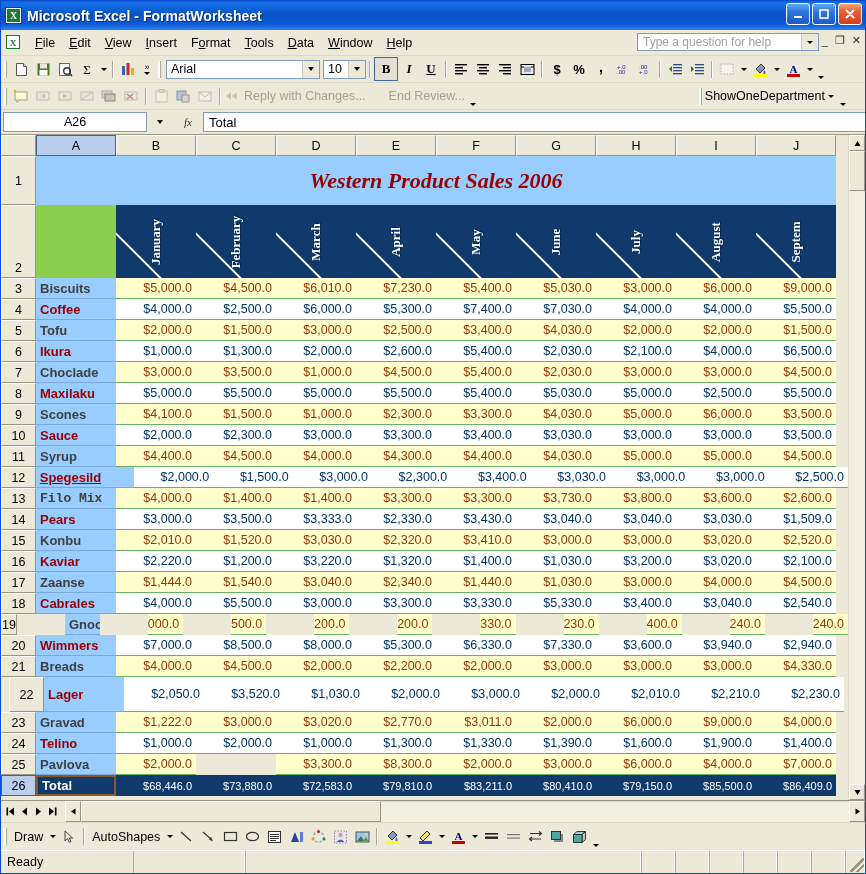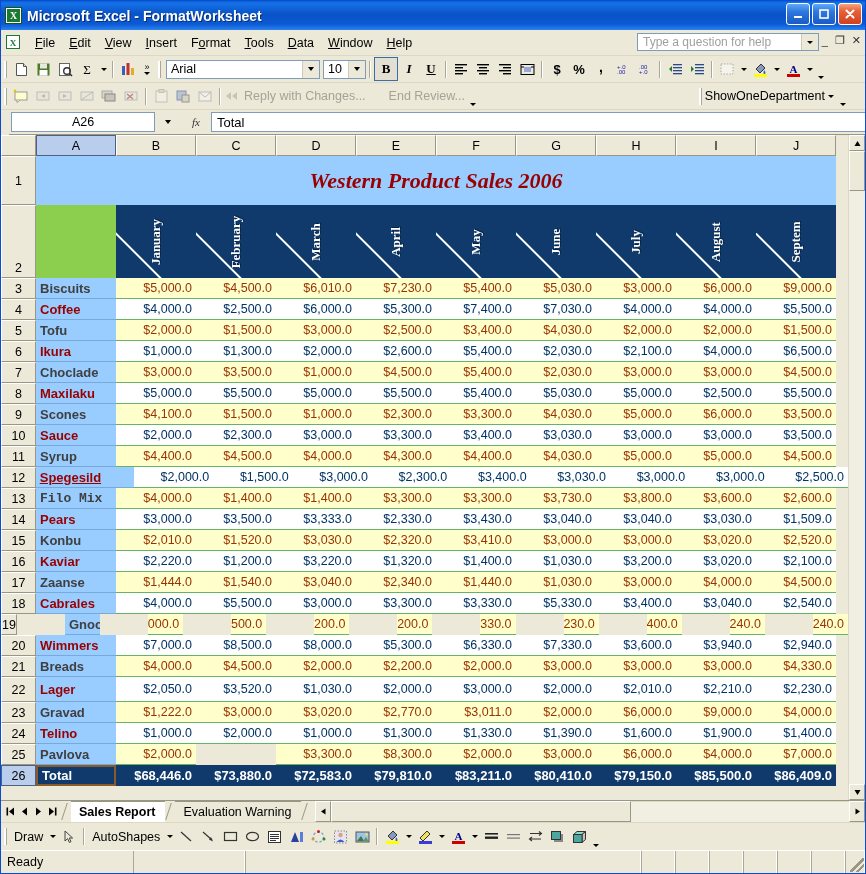--- a/index.html
+++ b/index.html
@@ -107,21 +107,20 @@
   }
   .greytxt{font-size:12.5px;color:#a8a296;white-space:nowrap;}
   .showdept{
     position:absolute;right:16px;display:flex;align-items:center;font-size:12.5px;color:#000;
   }
 
   
   .fbar{
     height:24px;flex:0 0 24px;background:#ece9d8;display:flex;align-items:center;
     border-bottom:1px solid #9a9684;
-    margin-left:8px;
   }
   .namebox{
     width:144px;height:20px;margin-left:2px;background:#fff;border:1px solid #7f9db9;box-sizing:border-box;
     display:flex;align-items:center;justify-content:center;font-size:12.5px;
   }
   .nbarrow{width:26px;display:flex;align-items:center;justify-content:center;}
   .fx{width:30px;display:flex;align-items:center;justify-content:center;
      font-size:13px;font-style:italic;font-family:"Liberation Serif",serif;color:#333;}
   .finput{
     flex:1;height:20px;background:#fff;border:1px solid #7f9db9;border-right:none;box-sizing:border-box;
@@ -183,21 +182,21 @@
   .namecell{
     background:#99ccff;font-weight:bold;font-size:13px;padding-left:4px;
     border-bottom:1px solid #7aa8d8;
   }
   .namecell.odd{color:#404040;}
   .namecell.even{color:#990000;}
   .datacell{justify-content:flex-end;padding-right:4px;}
   .datacell.odd{background:#ffffcc;color:#993300;border-bottom:1px solid #66b266;}
   .datacell.even{background:#ffffff;color:#003366;border-bottom:1px solid #66b266;}
   .totalcell{
-    background:#103a6b;color:#fff;font-weight:bold;justify-content:flex-end;padding-right:4px;font-size:13px;
+    background:#103a6b;color:#fff;font-weight:normal;justify-content:flex-end;padding-right:4px;font-size:11px;
   }
   .totallabel{
     background:#103a6b;color:#fff;font-weight:bold;font-size:13px;padding-left:4px;
     border:2px solid #8a5a28;box-sizing:border-box;
   }
 
   
   .vsb{width:16px;flex:0 0 16px;background:#f1efe2;display:flex;flex-direction:column;border-left:1px solid #dcd8c4;}
   .sbbtn{height:16px;flex:0 0 16px;background:#ece9d8;border:1px solid #fff;border-right-color:#9a9684;border-bottom-color:#9a9684;
     box-sizing:border-box;display:flex;align-items:center;justify-content:center;}
@@ -888,21 +887,21 @@
                 <div class="cell datacell odd" style="width: 80px;">$4,000.0</div>
                 <div class="cell datacell odd" style="width: 80px;">$4,500.0</div>
                 <div class="cell datacell odd" style="width: 80px;">$2,000.0</div>
                 <div class="cell datacell odd" style="width: 80px;">$2,200.0</div>
                 <div class="cell datacell odd" style="width: 80px;">$2,000.0</div>
                 <div class="cell datacell odd" style="width: 80px;">$3,000.0</div>
                 <div class="cell datacell odd" style="width: 80px;">$3,000.0</div>
                 <div class="cell datacell odd" style="width: 80px;">$3,000.0</div>
                 <div class="cell datacell odd" style="width: 80px;">$4,330.0</div>
               </div>
-              <div class="srow" style="height: 25px;">
+              <div class="srow" style="height: 35px; padding-left: 8px;">
                 <div class="rh">22</div>
                 <div class="cell namecell even" style="width: 80px;">Lager</div>
                 <div class="cell datacell even" style="width: 80px;">$2,050.0</div>
                 <div class="cell datacell even" style="width: 80px;">$3,520.0</div>
                 <div class="cell datacell even" style="width: 80px;">$1,030.0</div>
                 <div class="cell datacell even" style="width: 80px;">$2,000.0</div>
                 <div class="cell datacell even" style="width: 80px;">$3,000.0</div>
                 <div class="cell datacell even" style="width: 80px;">$2,000.0</div>
                 <div class="cell datacell even" style="width: 80px;">$2,010.0</div>
                 <div class="cell datacell even" style="width: 80px;">$2,210.0</div>
@@ -1000,27 +999,20 @@
               <path d="M2 0.5 L7 4.5 L2 8.5z" fill="#000"></path>
             </svg>
           </div>
         <div class="navb">
             <svg width="11" height="9" viewBox="0 0 11 9">
               <path d="M2 0.5 L7 4.5 L2 8.5z" fill="#000"></path>
               <rect x="7.9" y="0.5" width="1.6" height="8" fill="#000"></rect>
             </svg>
           </div>
       </div>
-      <div class="tabs">
-        <div class="tabsep"></div>
-        <div class="tab active">Sales Report</div>
-        <div class="tabsep"></div>
-        <div class="tab">Evaluation Warning</div>
-        <div class="tabsep"></div>
-      </div>
       <div class="hsb">
         <div class="hsbsplit"></div>
         <div class="hsbbtn">
             <svg width="7" height="7" viewBox="0 0 7 7">
               <path d="M5.5 0.5 L1 3.5 L5.5 6.5z" fill="#000"></path>
             </svg>
           </div>
         <div class="hsbthumb"></div>
         <div class="hsbtrack"></div>
         <div class="hsbbtn">

